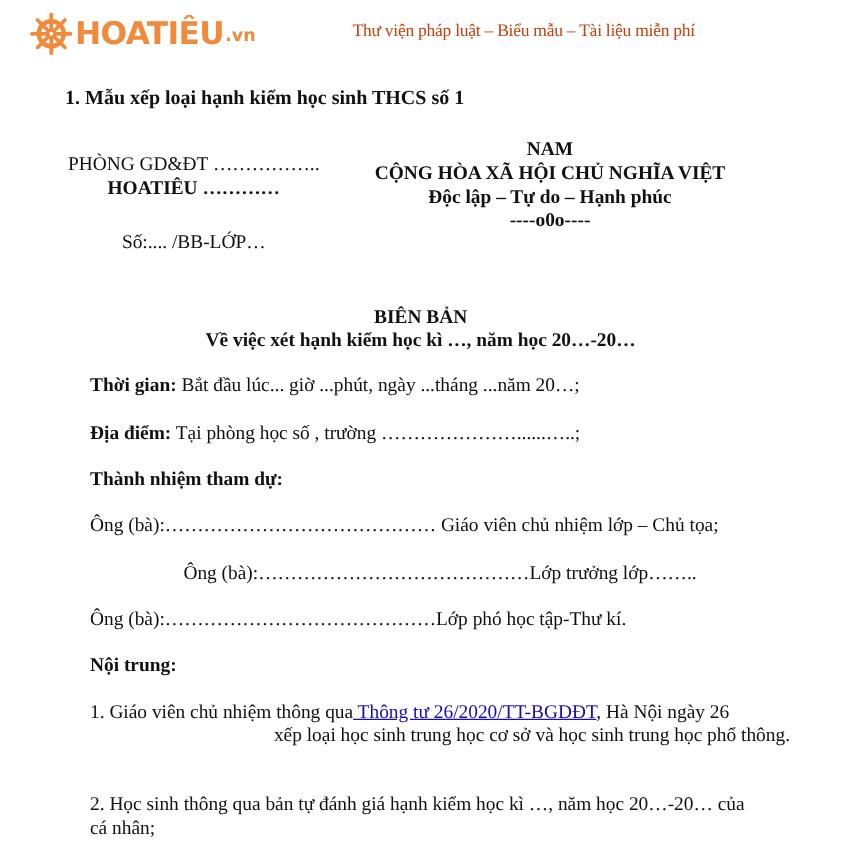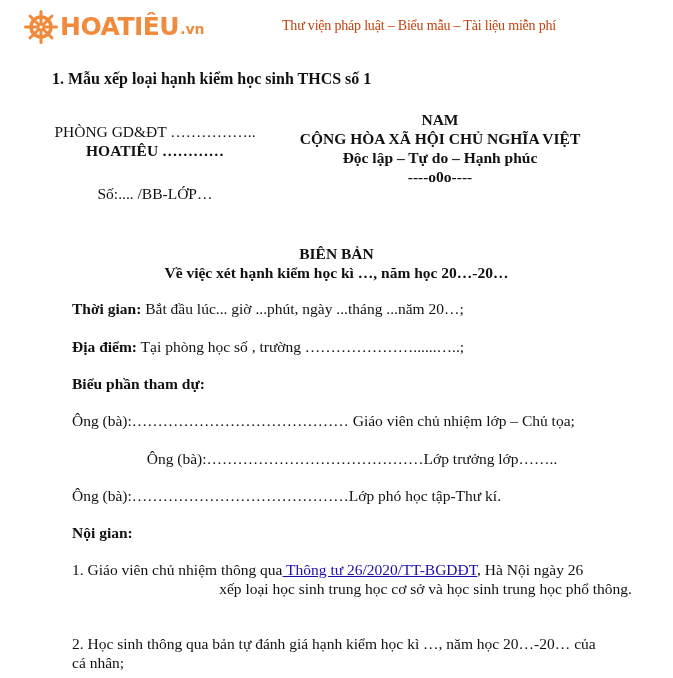--- a/index.html
+++ b/index.html
@@ -130,27 +130,27 @@
   </div>
 
   <div class="para" style="top:299px;">
     <span class="b">Thời gian:</span><span> Bắt đầu lúc... giờ ...phút, ngày ...tháng ...năm 20…;</span>
   </div>
 
   <div class="para" style="top:337px;">
     <span class="b">Địa điểm:</span><span> Tại phòng học số , trường …………………......…..;</span>
   </div>
 
-  <div class="para b" style="top:374px;">Biểu phần tham dự:</div>
+  <div class="para b" style="top:374px;">Thành nhiệm tham dự:</div>
 
   <div class="para" style="top:411px;">Ông (bà):…………………………………… Giáo viên chủ nhiệm lớp – Chủ tọa;</div>
   <div class="para" style="top:449px;text-align:center;">Ông (bà):……………………………………Lớp trưởng lớp……..</div>
   <div class="para" style="top:486px;">Ông (bà):……………………………………Lớp phó học tập-Thư kí.</div>
 
-  <div class="para b" style="top:523px;">Nội gian:</div>
+  <div class="para b" style="top:523px;">Nội trung:</div>
 
   <div class="para" style="top:560px;">
     <div style="white-space:nowrap;">
       <span>1. Giáo viên chủ nhiệm thông qua</span><a class="link"> Thông tư 26/2020/TT-BGDĐT</a><span>, Hà Nội ngày 26</span>
     </div>
     <div style="white-space:nowrap;text-align:right;">xếp loại học sinh trung học cơ sở và học sinh trung học phổ thông.</div>
   </div>
 
   <div class="para" style="top:634px;">
     <div style="white-space:nowrap;">2. Học sinh thông qua bản tự đánh giá hạnh kiểm học kì …, năm học 20…-20… của</div>

